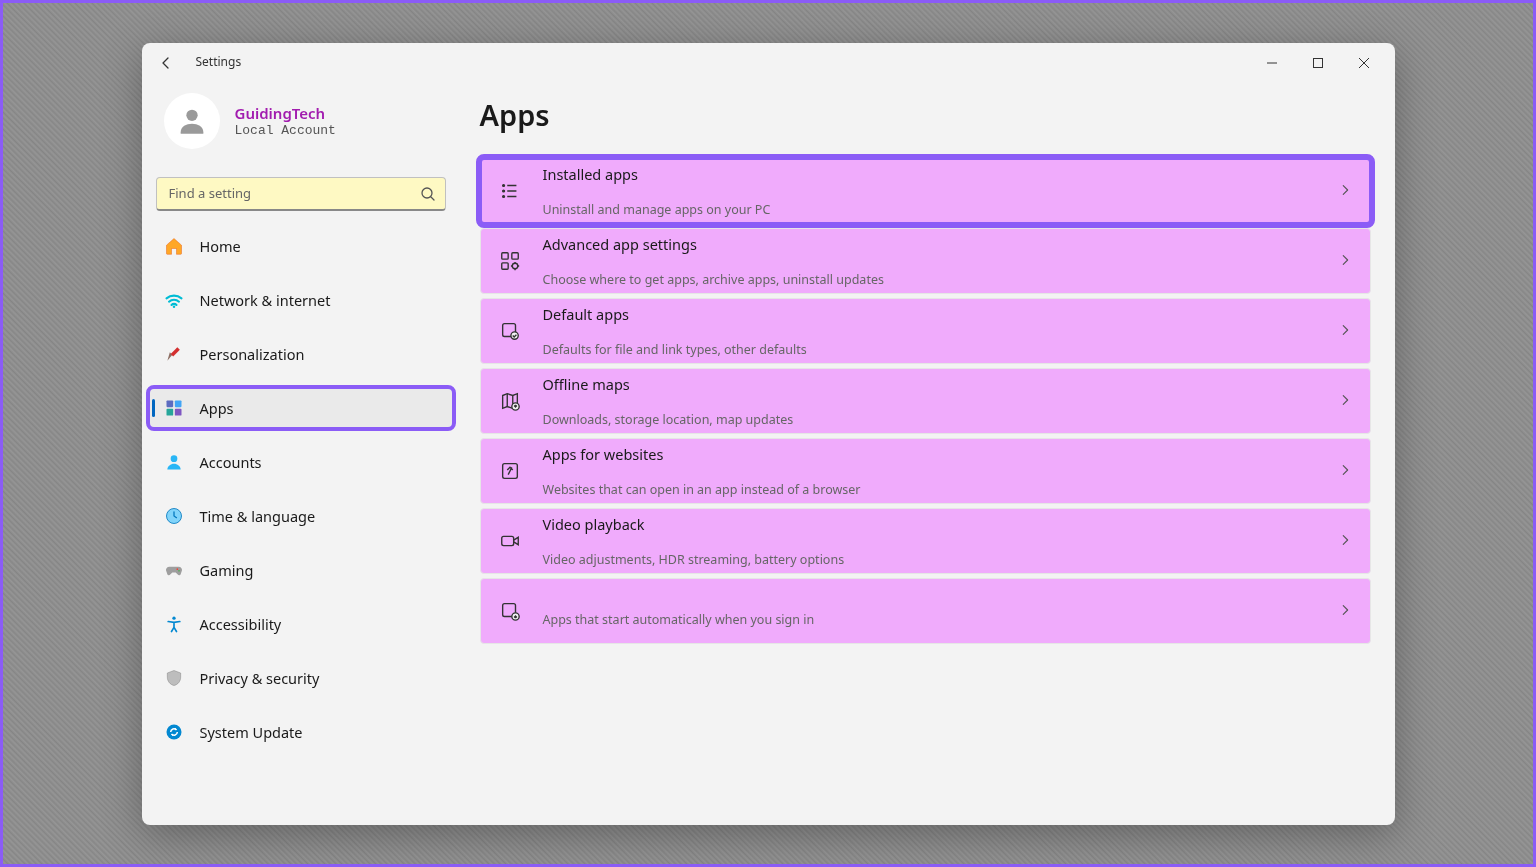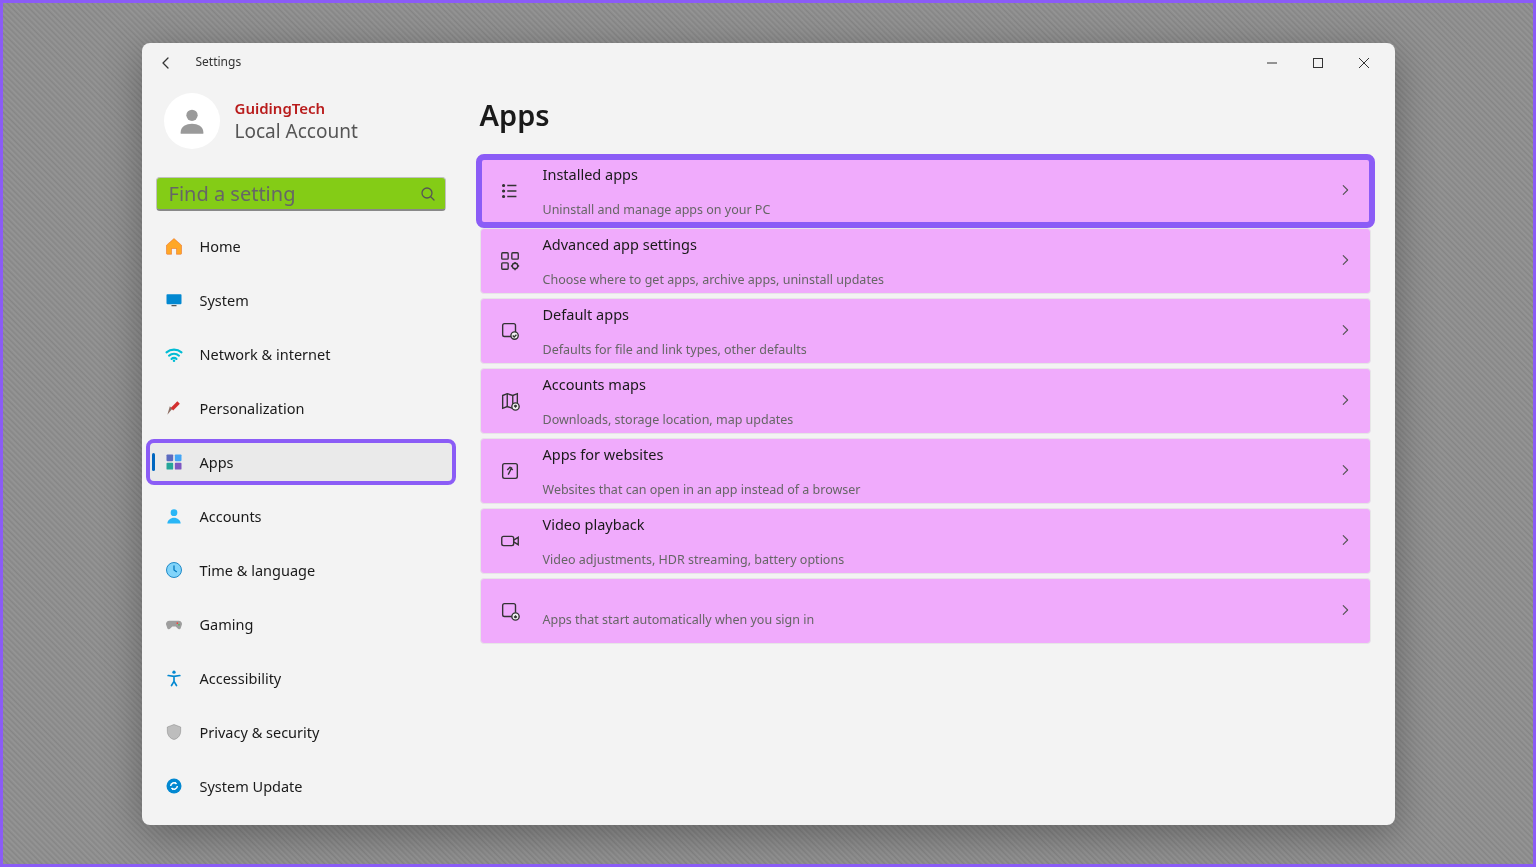--- a/index.html
+++ b/index.html
@@ -27,26 +27,26 @@
     .titlebar-left { display: flex; align-items: flex-start; gap: 20px; }
     .back-btn { width: 20px; height: 20px; display:flex; align-items:center; justify-content:center; color:#333; cursor:pointer; }
     .app-title { font-size: 12px; color: #333; }
     .win-controls { display: flex; }
     .win-btn { width: 46px; height: 32px; display:flex; align-items:center; justify-content:center; color:#333; cursor:pointer; }
     .body { flex: 1; display: flex; overflow: hidden; }
     .sidebar { width: 318px; padding: 0 8px 0 8px; }
     .profile { display: flex; align-items: center; gap: 15px; padding: 10px 12px 20px 14px; }
     .avatar { width: 56px; height: 56px; border-radius: 50%; background: #fff; display:flex; align-items:center; justify-content:center; }
     .avatar svg { width: 34px; height: 34px; color: #9a9a9a; }
-    .profile-text .name { font-size: 15px; font-weight: 600; color: #b91c1c; }
-    .profile-text .acct { font-size: 19px; color: #555; }
+    .profile-text .name { font-size: 15px; font-weight: 600; color: #a21caf; }
+    .profile-text .acct { font-size: 13px; color: #555; font-family: Liberation Mono, monospace; }
     .search-wrap { margin: 8px 6px 16px 6px; position: relative; }
     .search {
       width: 100%; height: 34px; border: 1px solid #c0c0c0; border-bottom: 2px solid #888;
-      border-radius: 4px; background: #84cc16; padding: 0 36px 0 12px; font-size: 20px; color: #555;
+      border-radius: 4px; background: #fef9c3; padding: 0 36px 0 12px; font-size: 13px; color: #555;
     }
     .search::placeholder { color: #666; }
     .search-icon { position: absolute; right: 10px; top: 8px; color: #555; }
     .nav { display: flex; flex-direction: column; gap: 16px; }
     .nav-item {
       height: 38px; display: flex; align-items: center; gap: 16px;
       padding: 0 12px 0 14px; border-radius: 4px; cursor: pointer;
       font-size: 14.5px; color: #1a1a1a; position: relative;
     }
     .nav-item.active { background: #eaeaea; }
@@ -134,29 +134,20 @@
     <span class="icon">
               <svg width="20" height="20" viewBox="0 0 24 24">
                 <path d="M3 11l9-8 9 8v10a1 1 0 01-1 1h-5v-7h-6v7H4a1 1 0 01-1-1V11z" fill="#FFA726" stroke="#E65100" stroke-width="0.5"></path>
               </svg>
             </span>
     <span>Home</span>
   </div>
           <div class="nav-item">
     <span class="icon">
               <svg width="20" height="20" viewBox="0 0 24 24">
-                <rect x="3" y="5" width="18" height="12" rx="1" fill="#0288D1"></rect>
-                <rect x="9" y="18" width="6" height="1.5" fill="#555"></rect>
-              </svg>
-            </span>
-    <span>System</span>
-  </div>
-          <div class="nav-item">
-    <span class="icon">
-              <svg width="20" height="20" viewBox="0 0 24 24">
                 <path d="M3 10a14 14 0 0118 0M6 14a9 9 0 0112 0M9 18a4 4 0 016 0" fill="none" stroke="#00BCD4" stroke-width="2.5" stroke-linecap="round"></path>
                 <circle cx="12" cy="20" r="1.5" fill="#00BCD4"></circle>
               </svg>
             </span>
     <span>Network &amp; internet</span>
   </div>
           <div class="nav-item">
     <span class="icon">
               <svg width="20" height="20" viewBox="0 0 24 24">
                 <path d="M4 20l3-10 3 3-6 7z" fill="#8D6E63"></path>
@@ -300,21 +291,21 @@
           <div class="card">
     <span class="card-icon">
               <svg width="22" height="22" viewBox="0 0 24 24" fill="none" stroke="currentColor" stroke-width="1.5">
                 <path d="M4 6l5-2 6 2 5-2v14l-5 2-6-2-5 2V6z"></path>
                 <path d="M9 4v14M15 6v14"></path>
                 <circle cx="18" cy="18" r="4" fill="#f3f3f3"></circle>
                 <path d="M18 16v2.5M16.5 17L18 18.5 19.5 17"></path>
               </svg>
             </span>
     <div class="card-text">
-      <div class="card-title">Accounts maps</div>
+      <div class="card-title">Offline maps</div>
       <div class="card-desc">Downloads, storage location, map updates</div>
     </div>
     <span class="chevron">
       <svg width="14" height="14" viewBox="0 0 16 16" fill="none">
                 <path d="M6 3l5 5-5 5" stroke="currentColor" stroke-width="1.3" stroke-linecap="round" stroke-linejoin="round"></path>
               </svg>
     </span>
   </div>
           <div class="card">
     <span class="card-icon">

